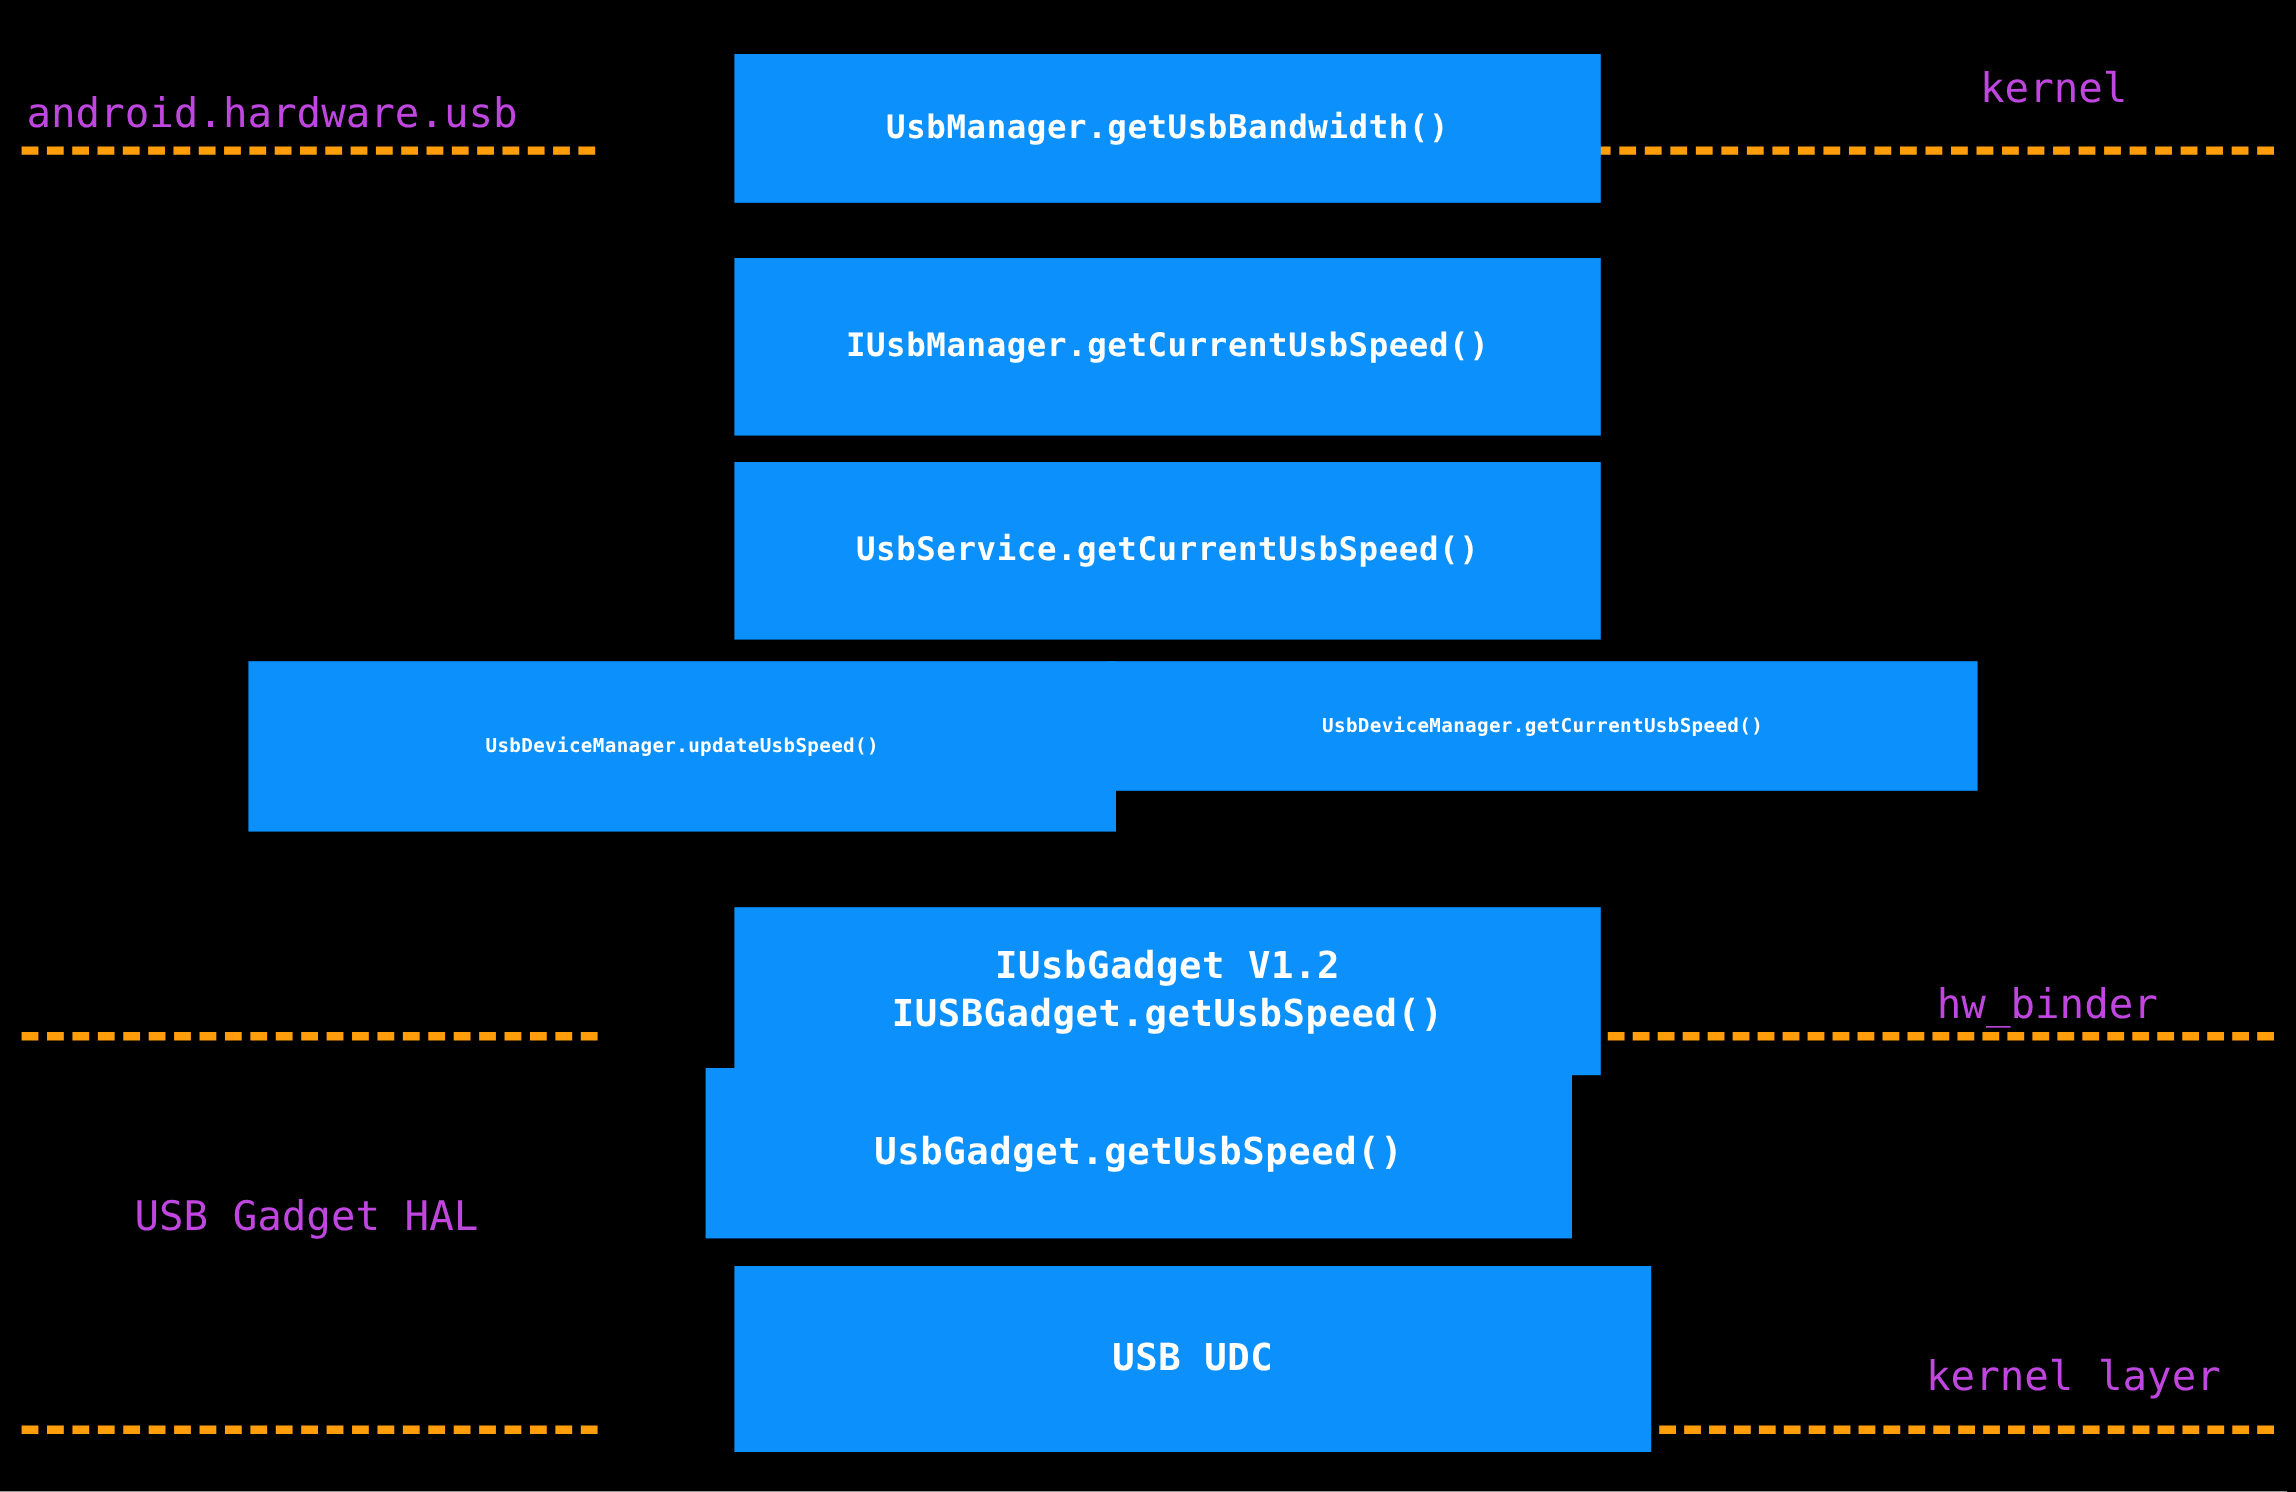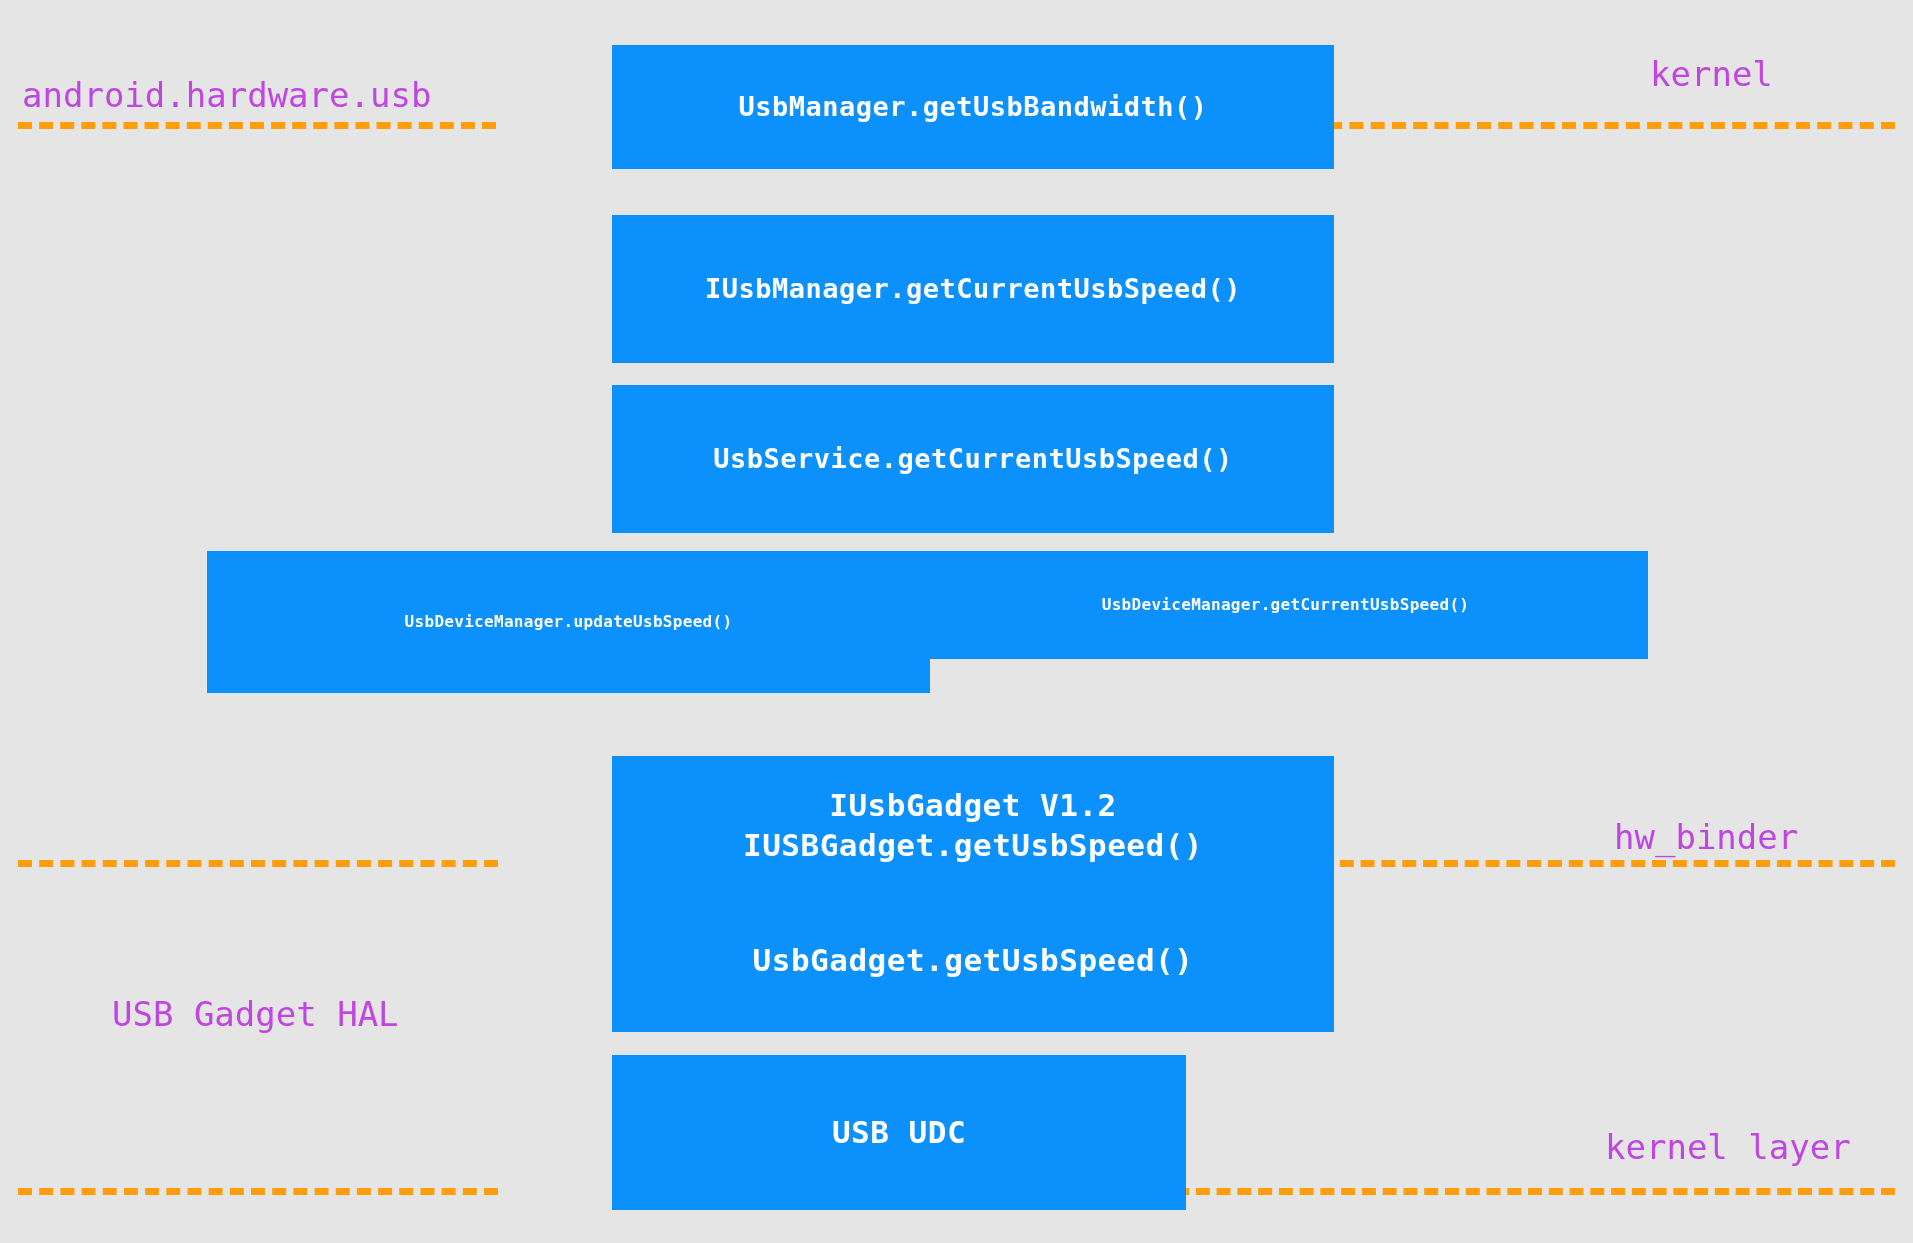--- a/index.html
+++ b/index.html
@@ -4,21 +4,21 @@
 <style>
   html, body {
     margin: 0;
     padding: 0;
     background: #ffffff;
   }
   #canvas {
     position: relative;
     width: 1913px;
     height: 1243px;
-    background: #e5e5e5;
+    background: #000000;
     overflow: hidden;
     font-family: "DejaVu Sans Mono", "Liberation Mono", monospace;
   }
 
   
   .box {
     position: absolute;
     background: #0b90fc;
     color: #ffffff;
     display: flex;
@@ -97,21 +97,21 @@
 
   <div class="box" style="left:923px; top:551px; width:725px; height:108px;align-items:center;">
     <span class="line-small">UsbDeviceManager.getCurrentUsbSpeed()</span>
   </div>
 
   <div class="box" style="left:612px; top:722px; width:722px; height:140px;margin-top:34px;">
     <span class="line-big">IUsbGadget V1.2</span>
     <span class="line-big">IUSBGadget.getUsbSpeed()</span>
   </div>
 
-  <div class="box" style="left:612px; top:890px; width:722px; height:142px;">
+  <div class="box" style="left:588px; top:890px; width:722px; height:142px;">
     <span class="line-big">UsbGadget.getUsbSpeed()</span>
   </div>
 
-  <div class="box" style="left:612px; top:1055px; width:574px; height:155px;">
+  <div class="box" style="left:612px; top:1055px; width:764px; height:155px;">
     <span class="line-big">USB UDC</span>
   </div>
 
 </div>
 
 </body></html>

